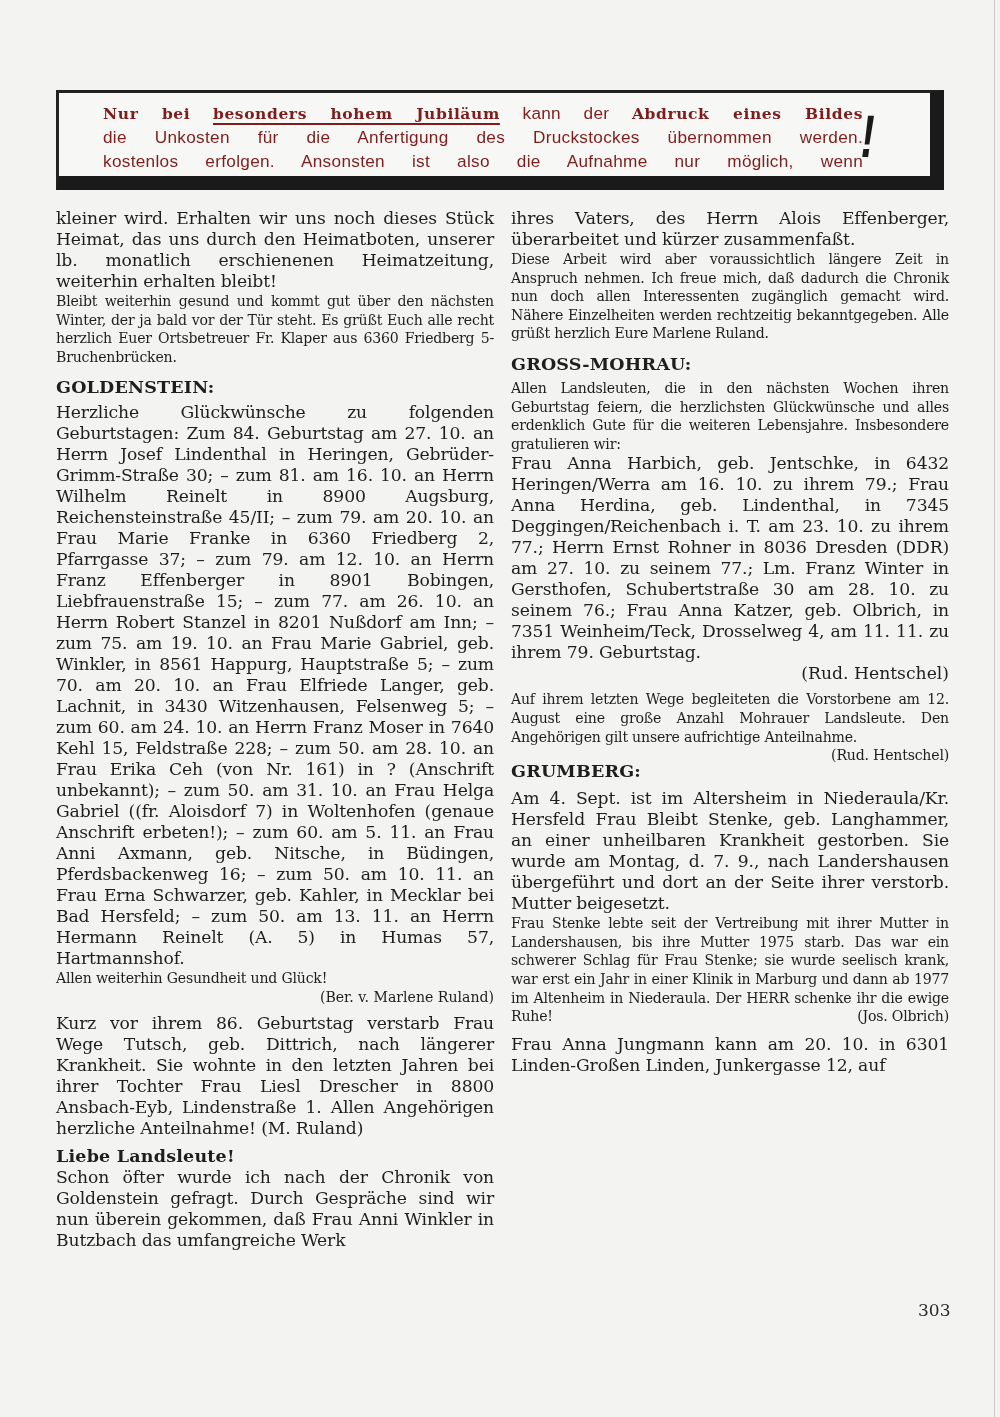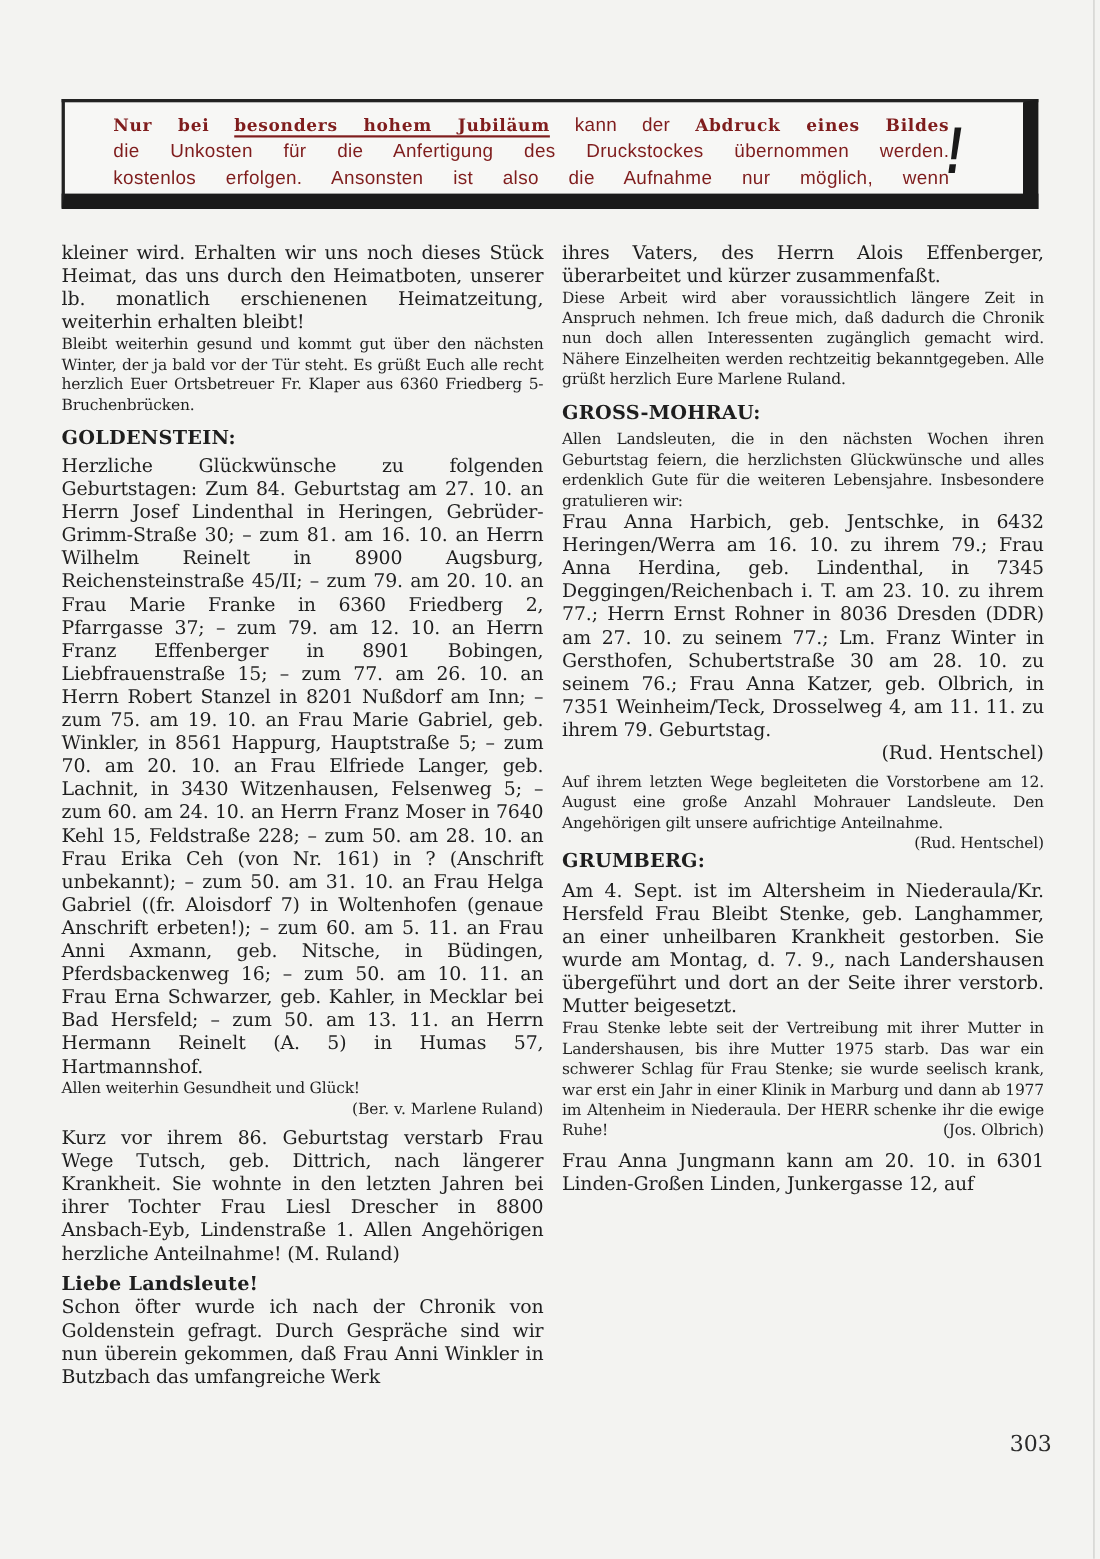--- a/index.html
+++ b/index.html
@@ -35,21 +35,21 @@
   .notice-line { display: block; text-align: justify; text-align-last: justify; height: 24px; white-space: nowrap; }
   .excl {
     position: absolute; right: 52px; top: 14px;
     font-family: "Liberation Sans", sans-serif;
     font-weight: bold; font-size: 60px; line-height: 60px;
     transform: skewX(-8deg) scaleX(0.7);
     color: #1a1a1a;
   }
 
   .col {
-    position: absolute; top: 208px; width: 438px; margin-top: 12px;
+    position: absolute; top: 208px; width: 438px;
   }
   .col-left { left: 56px; }
   .col-right { left: 511px; }
 
   .p-lg {
     font-size: 17.2px; line-height: 21px; margin: 0;
     text-align: justify; text-align-last: left;
     letter-spacing: -0.15px;
   }
   .p-sm {
@@ -64,21 +64,21 @@
   .sig { text-align: right; font-size: 14.1px; line-height: 18.6px; margin: 0; }
   .sig-lg { text-align: right; font-size: 17.2px; line-height: 21px; margin: 0; }
   .gap4 { height: 4px; }
   .gap6 { height: 6px; }
   .gap8 { height: 8px; }
   .gap10 { height: 10px; }
   .gap14 { height: 14px; }
 
   .page-number {
     position: absolute; left: 918px; top: 1300px;
-    font-size: 20px; color: #2a2a2a;
+    font-size: 17px; color: #2a2a2a;
   }
 </style>
 </head>
 <body>
 
 <div class="page-edge"></div>
 
 <div class="notice">
   <div class="notice-text">
     <span class="notice-line"><b>Nur bei</b> <b><u>besonders hohem Jubiläum</u></b> <span>kann der</span> <b>Abdruck eines Bildes</b></span>

